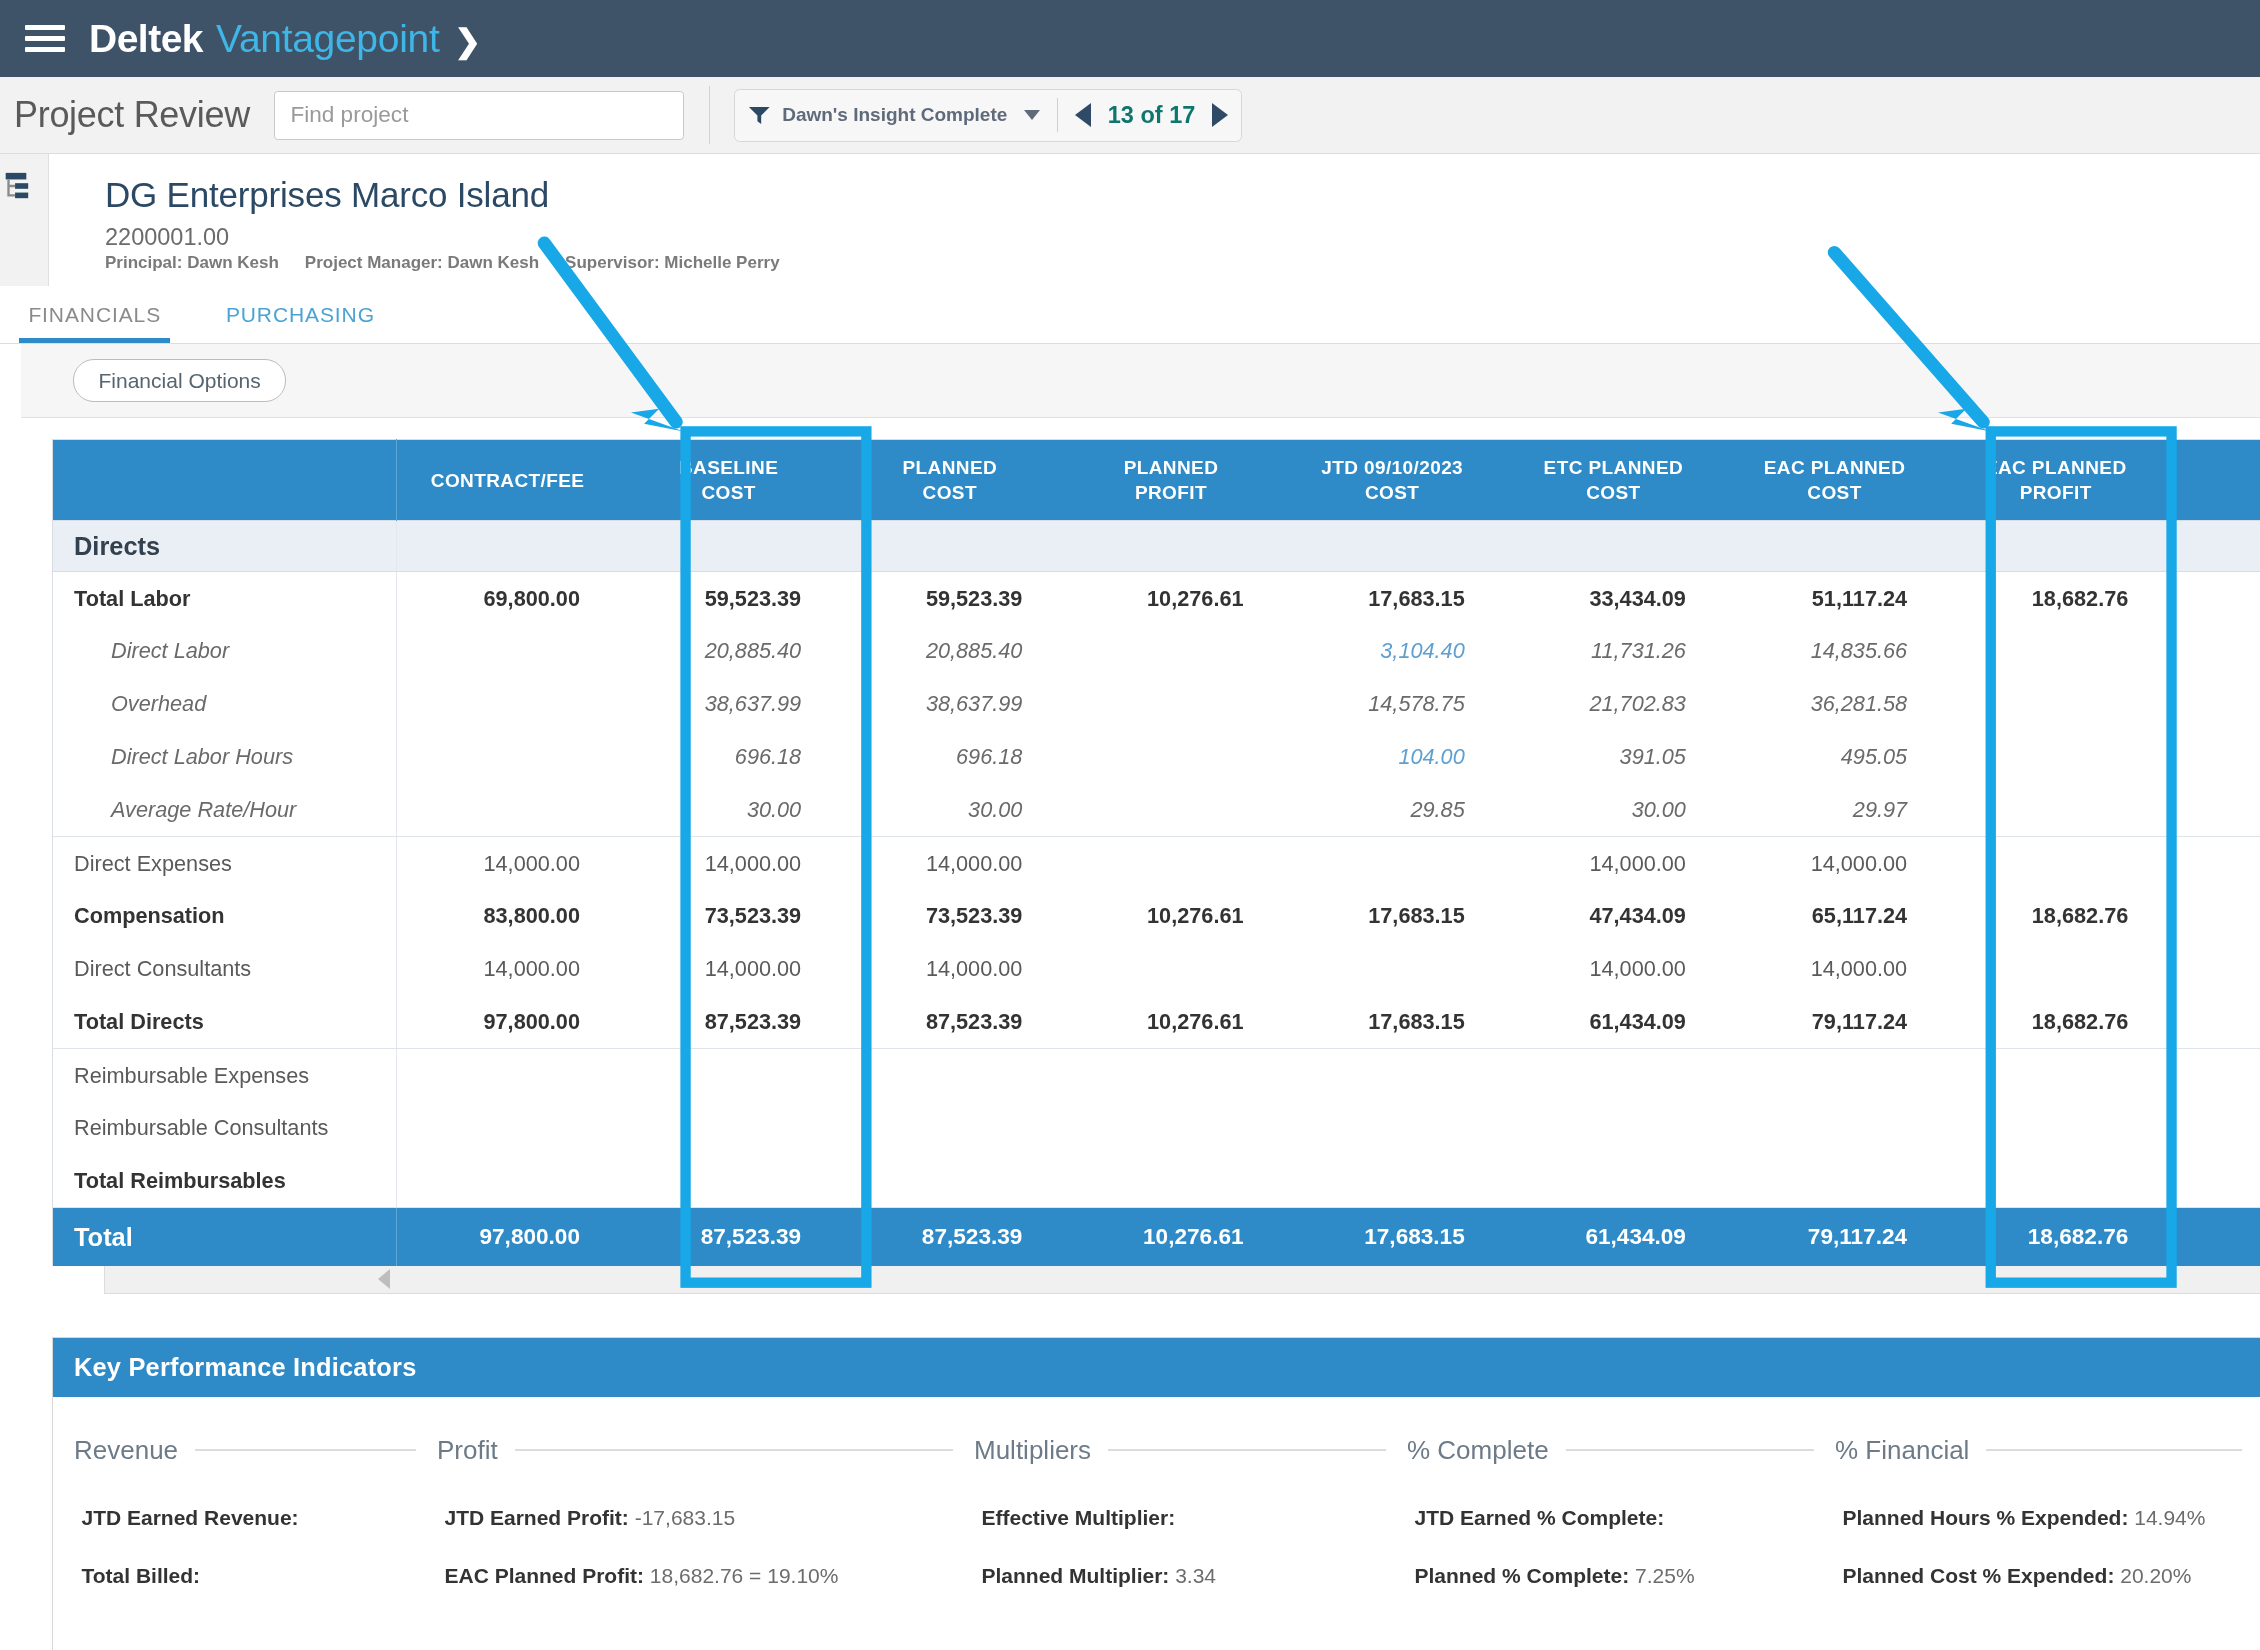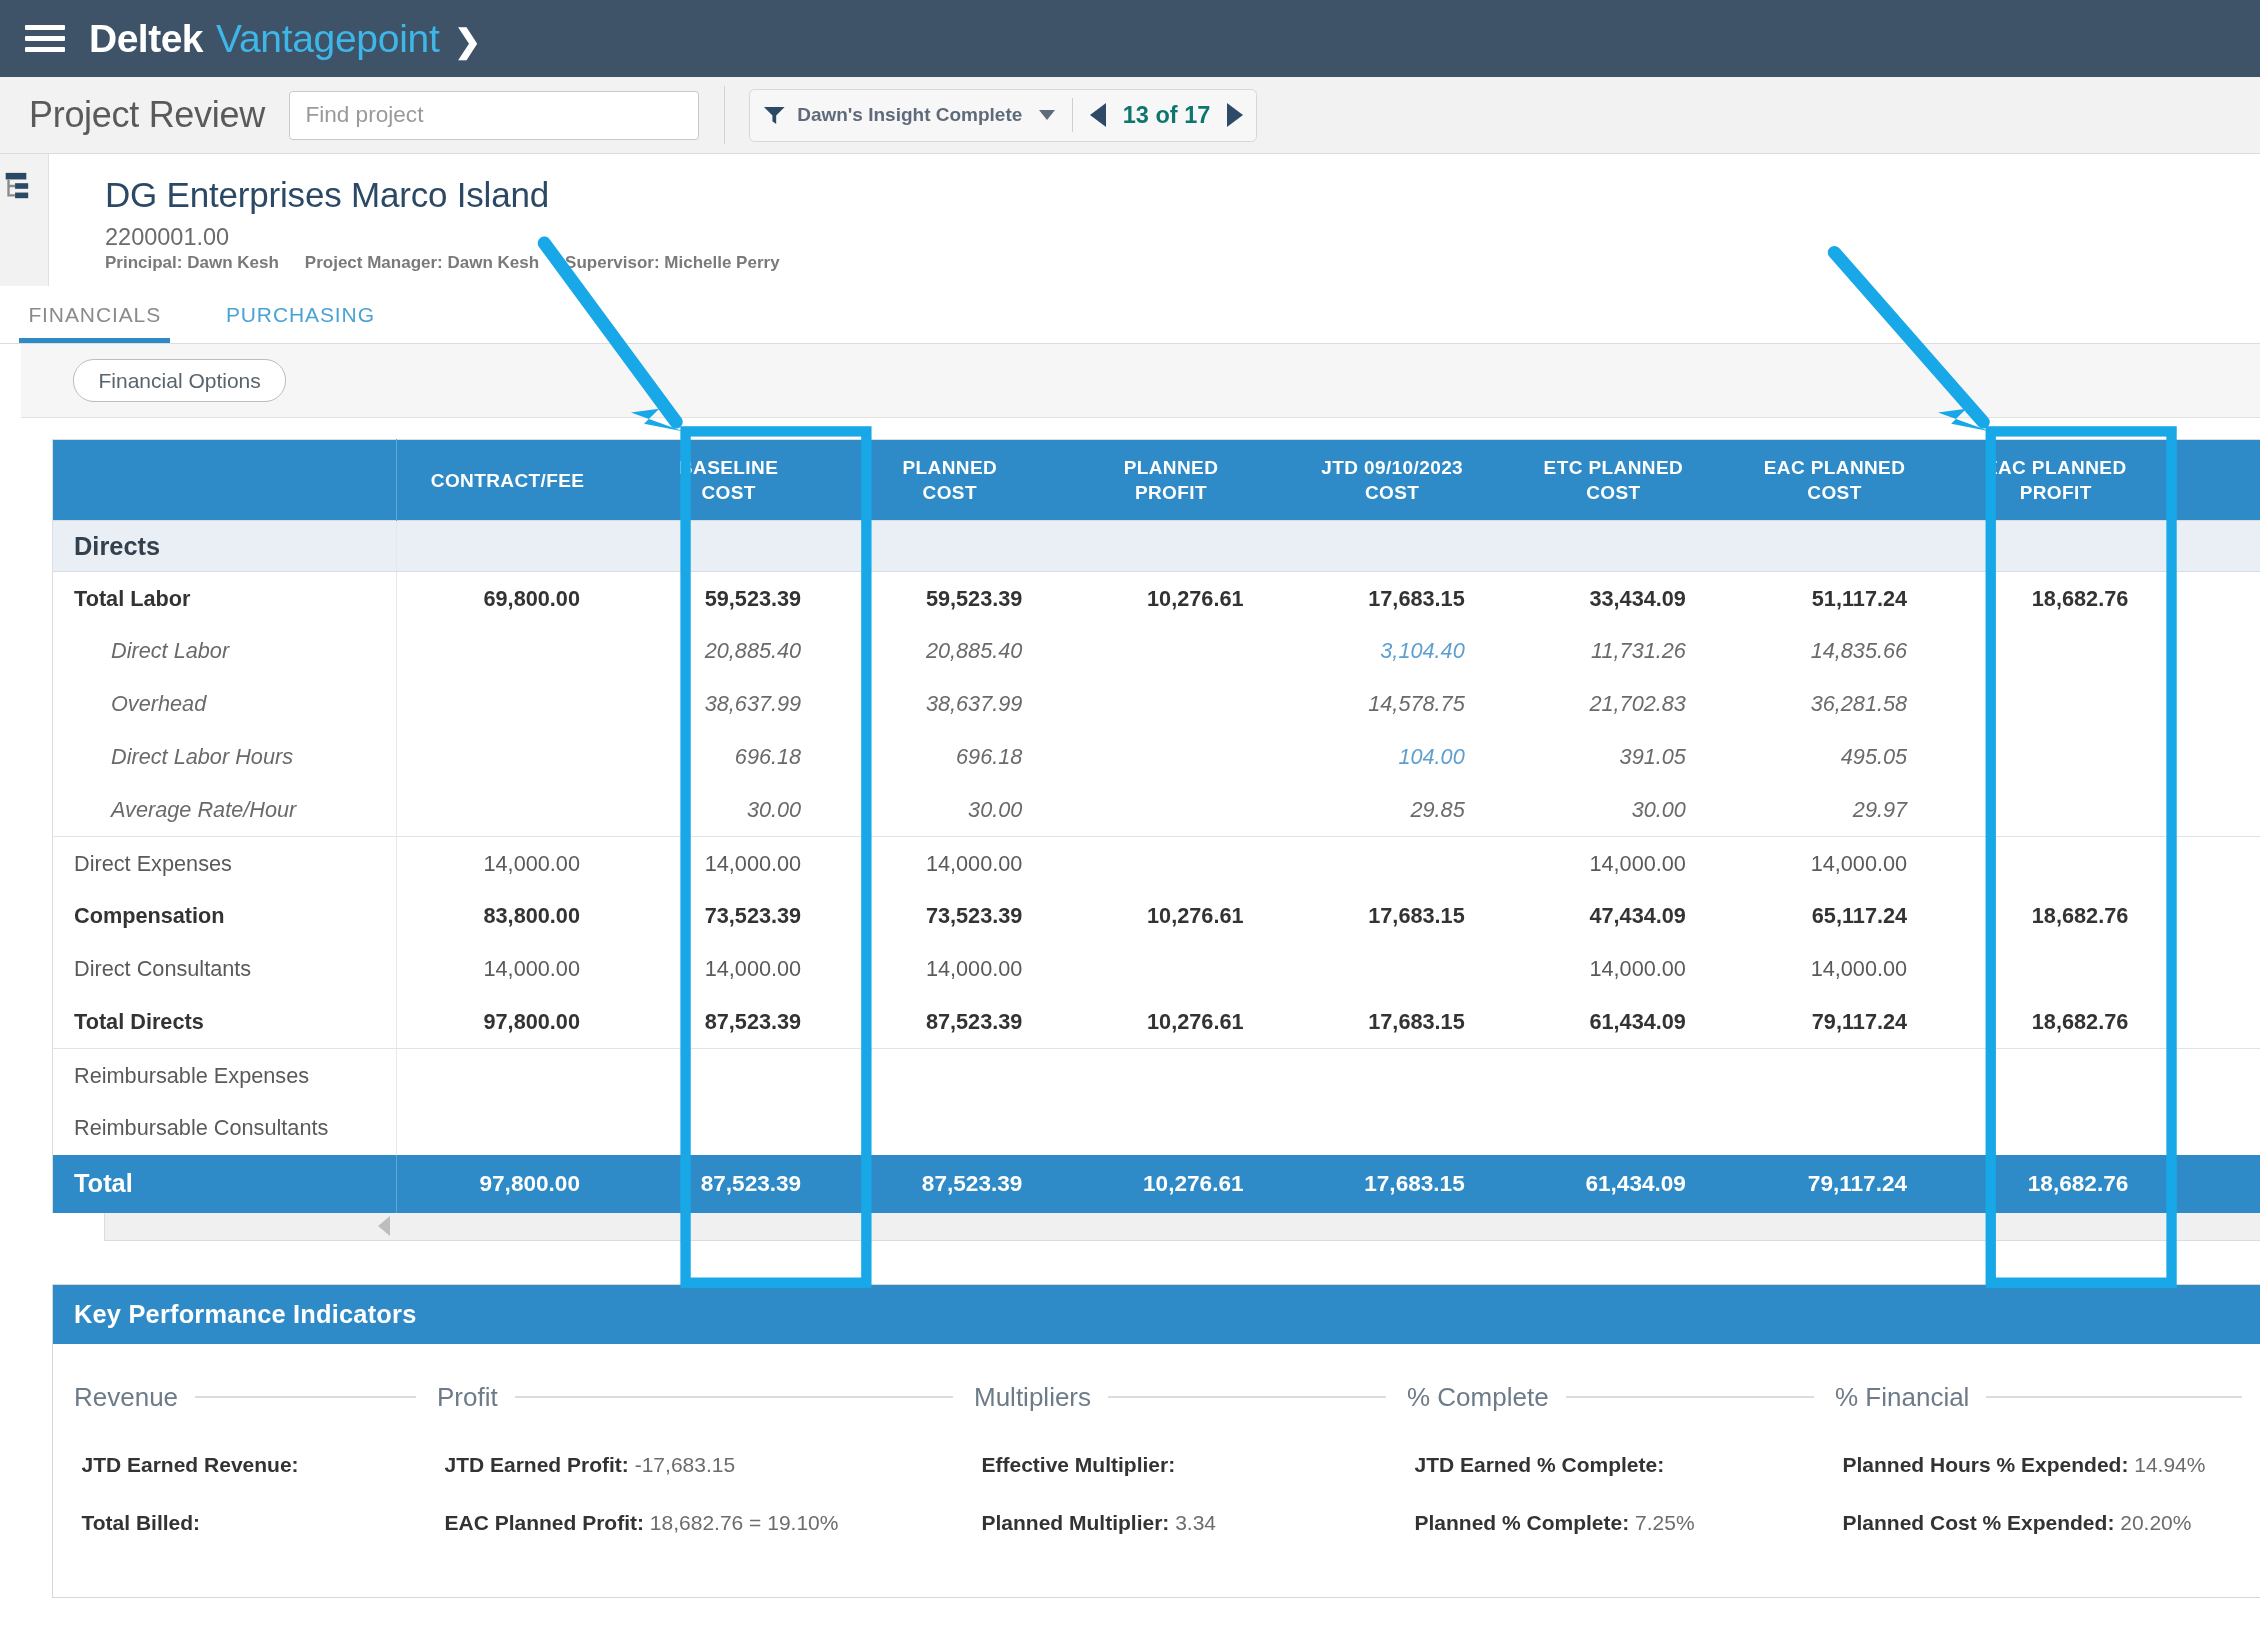--- a/index.html
+++ b/index.html
@@ -26,21 +26,21 @@
   .brand-product { font-size: 39px; font-weight: 400; color: #3fb6e8; letter-spacing: -0.3px; }
   .brand-chevron { font-size: 32px; font-weight: bold; color: #ffffff; margin-left: 1.9px; }
 
   
   .subbar {
     height: 77px;
     background: #f2f2f2;
     border-bottom: 0.9px solid #dcdcdc;
     display: flex;
     align-items: center;
-    padding-left: 29px;
+    padding-left: 14px;
     gap: 24.5px;
   }
   .page-title { font-size: 36px; color: #5a5a5a; font-weight: 400; letter-spacing: -0.3px; }
   .find-input {
     width: 410px; height: 49px;
     background: #ffffff;
     border: 0.9px solid #c9c9c9;
     border-radius: 3.8px;
     padding: 0 15px;
     font-size: 22.6px; color: #7d7d7d;
@@ -425,20 +425,32 @@
           <td class="num"></td>
           <td class="num"></td>
           <td class="num"></td>
           <td class="num"></td>
           <td class="num"></td>
           <td class="num"></td>
           <td></td>
         </tr>
         <tr class="norm">
           <td class="lbl">Reimbursable Consultants</td>
+          <td class="num"></td>
+          <td class="num"></td>
+          <td class="num"></td>
+          <td class="num"></td>
+          <td class="num"></td>
+          <td class="num"></td>
+          <td class="num"></td>
+          <td class="num"></td>
+          <td></td>
+        </tr>
+        <tr class="bold groupend">
+          <td class="lbl">Total Reimbursables</td>
           <td class="num"></td>
           <td class="num"></td>
           <td class="num"></td>
           <td class="num"></td>
           <td class="num"></td>
           <td class="num"></td>
           <td class="num"></td>
           <td class="num"></td>
           <td></td>
         </tr>

